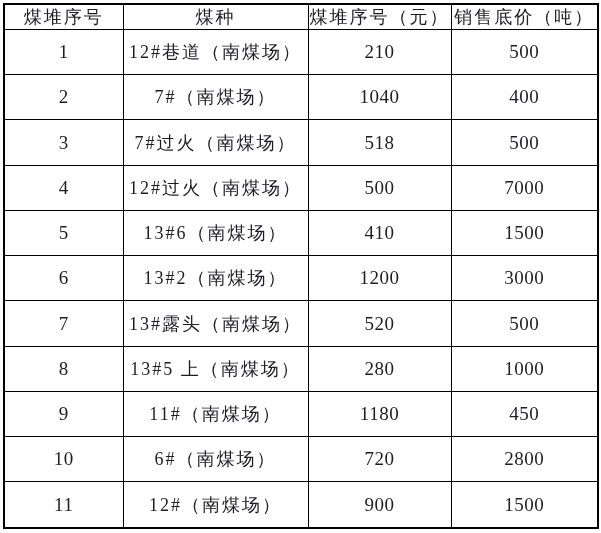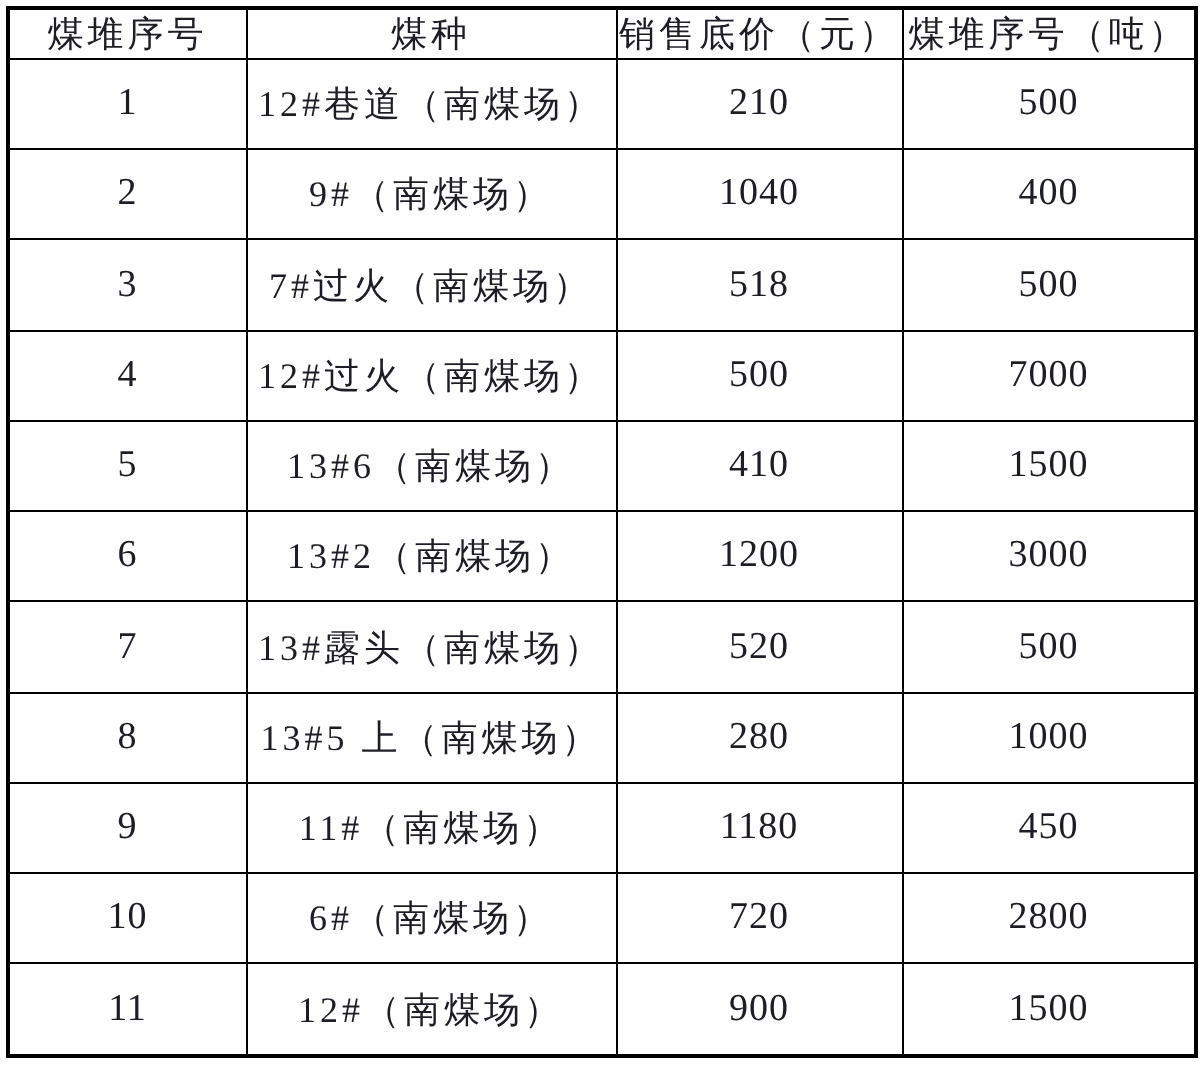--- a/index.html
+++ b/index.html
@@ -54,34 +54,34 @@
     <colgroup>
       <col style="width:119px">
       <col style="width:185px">
       <col style="width:143px">
       <col style="width:147px">
     </colgroup>
     <thead>
       <tr>
         <th>煤堆序号</th>
         <th>煤种</th>
-        <th>销售底价（元）</th>
-        <th>煤堆序号（吨）</th>
+        <th>煤堆序号（元）</th>
+        <th>销售底价（吨）</th>
       </tr>
     </thead>
     <tbody>
         <tr>
           <td class="num">1</td>
           <td>12#巷道（南煤场）</td>
           <td class="num">210</td>
           <td class="num">500</td>
         </tr>
         <tr>
           <td class="num">2</td>
-          <td>9#（南煤场）</td>
+          <td>7#（南煤场）</td>
           <td class="num">1040</td>
           <td class="num">400</td>
         </tr>
         <tr>
           <td class="num">3</td>
           <td>7#过火（南煤场）</td>
           <td class="num">518</td>
           <td class="num">500</td>
         </tr>
         <tr>

